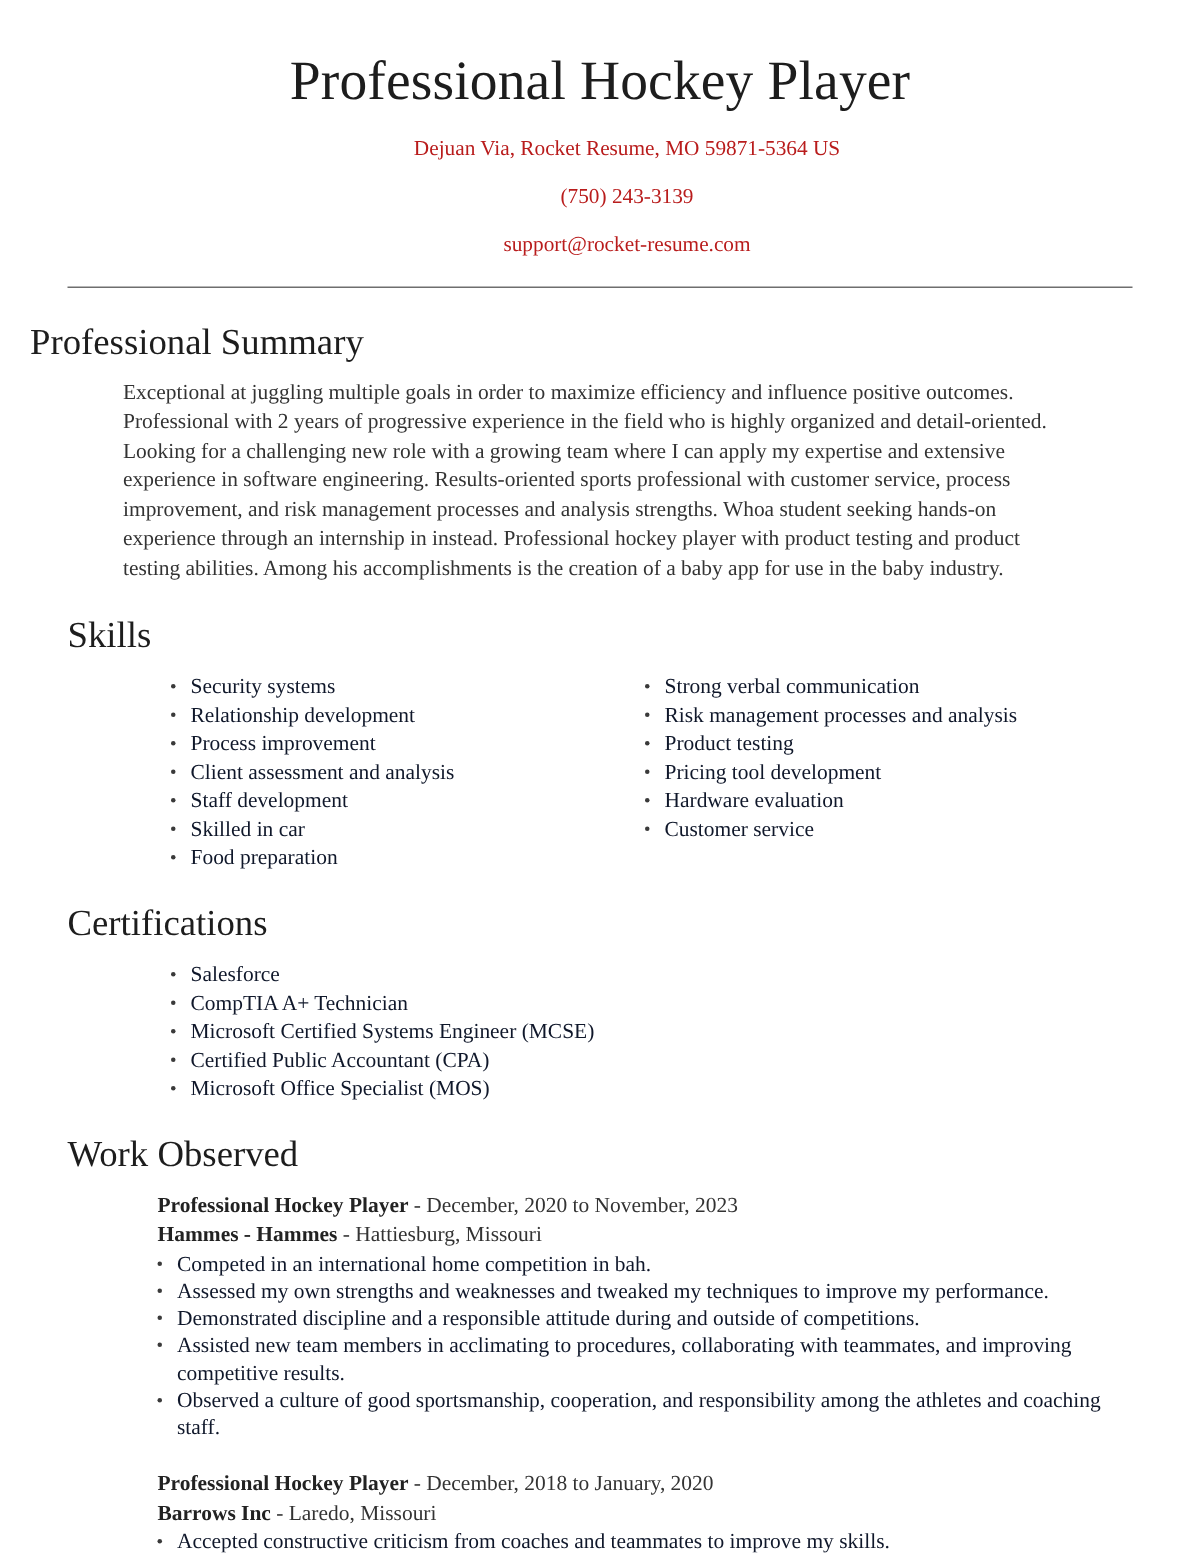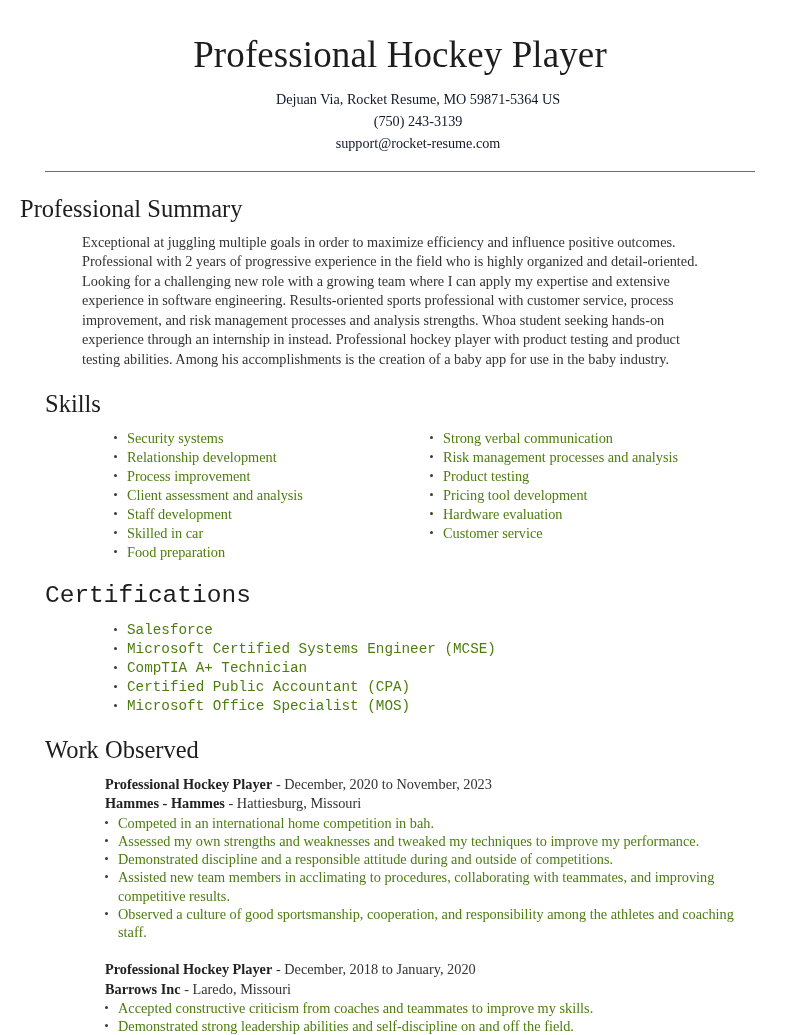--- a/index.html
+++ b/index.html
@@ -32,22 +32,22 @@
     font-size: 37px;
     font-weight: 400;
     line-height: 1.12;
     color: #1d1d1d;
     margin: 0 0 14px 0;
     letter-spacing: 0.1px;
   }
   .contact-line {
     font-size: 14.2px;
     line-height: 20px;
-    color: #0f172a;
-    margin: 2px;
+    color: #b91c1c;
+    margin: 12px;
     padding-left: 36px;
   }
   .header-rule {
     border: none;
     border-top: 1px solid #6e6e6e;
     margin: 18px 45px 0 45px;
     height: 0;
   }
 
   
@@ -58,21 +58,21 @@
   .section-heading {
     font-size: 24.5px;
     font-weight: 400;
     color: #1d1d1d;
     margin: 0;
     padding: 0;
     line-height: 1.25;
   }
   .sec-summary { margin-top: 22px; padding-left: 20px; }
   .sec-skills { margin-top: 20px; }
-  .sec-certs { margin-top: 19px; font-family: Liberation Mono, monospace; }
+  .sec-certs { margin-top: 19px; }
   .sec-work { margin-top: 20px; }
 
   .summary-body {
     margin: 8px 0 0 62px;
     font-size: 14.3px;
     line-height: 19.4px;
     color: #333333;
     text-align: left;
     max-width: 628px;
   }
@@ -81,21 +81,21 @@
   ul.bullets {
     list-style: none;
     margin: 0;
     padding: 0;
   }
   ul.bullets > li {
     position: relative;
     padding-left: 13px;
     font-size: 14.3px;
     line-height: 18.2px;
-    color: #4d7c0f;
+    color: #0f172a;
     margin-bottom: 0;
   }
   ul.bullets > li::before {
     content: "";
     position: absolute;
     left: 0;
     top: 7px;
     width: 3px;
     height: 3px;
     background: #3a3a3a;
@@ -184,22 +184,22 @@
         </ul>
       </div>
     </div>
   </div>
 
   <div class="section sec-certs">
     <h2 class="section-heading">Certifications</h2>
     <div class="certs-wrap">
       <ul class="bullets">
         <li>Salesforce</li>
+        <li>CompTIA A+ Technician</li>
         <li>Microsoft Certified Systems Engineer (MCSE)</li>
-        <li>CompTIA A+ Technician</li>
         <li>Certified Public Accountant (CPA)</li>
         <li>Microsoft Office Specialist (MOS)</li>
       </ul>
     </div>
   </div>
 
   <div class="section sec-work">
     <h2 class="section-heading">Work Observed</h2>
 
     <div class="jobs-wrap">

